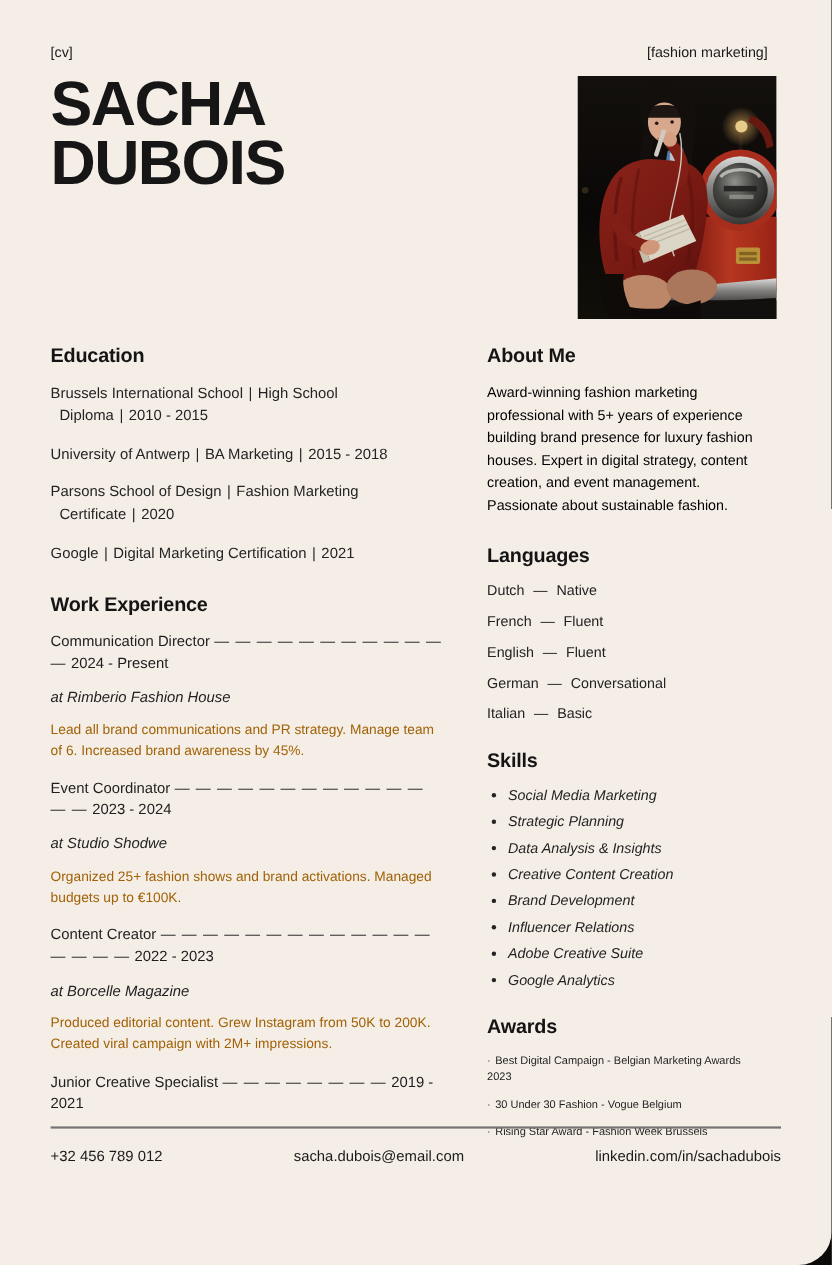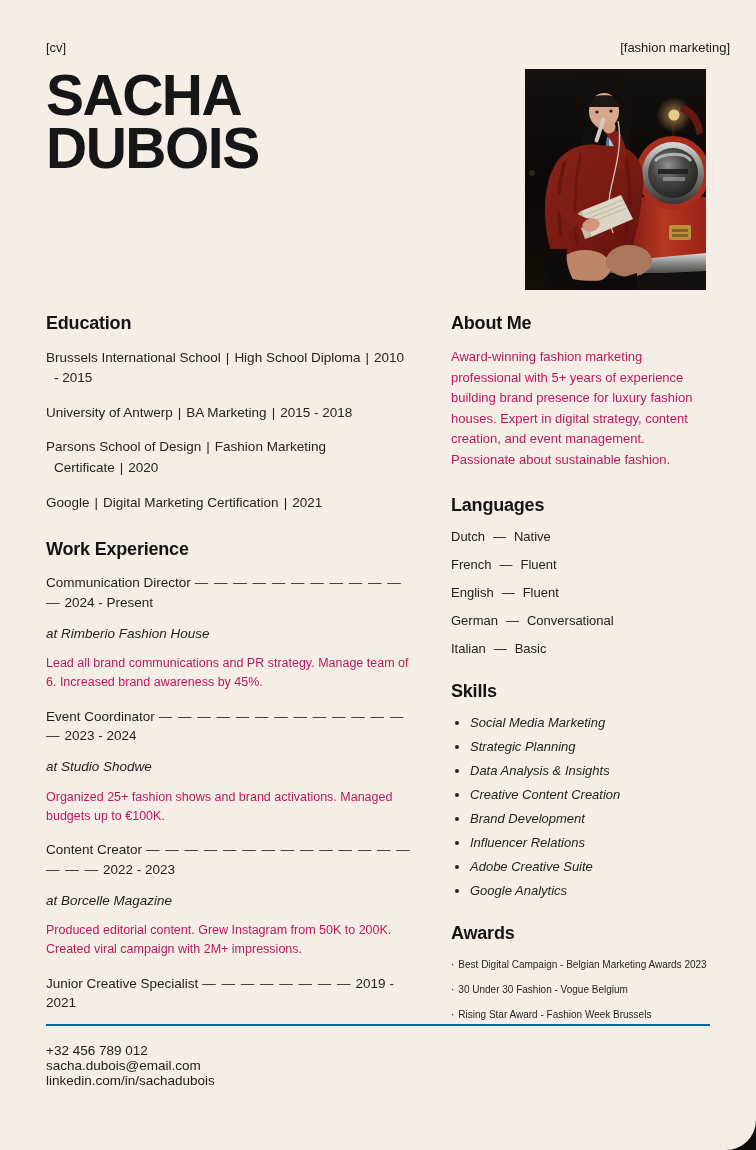--- a/index.html
+++ b/index.html
@@ -2,49 +2,49 @@
 <html><head>
 <meta charset="utf-8">
 <style>
   html,body{margin:0;padding:0;background:#0c0a08;}
   .page{
     position:relative;
     width:756px;height:1150px;
     background:#f5eee7;
     border-bottom-right-radius:30px;
     box-sizing:border-box;
-    padding:40px 26px 0 46px;
+    padding:40px 58px 0 46px;
     font-family:"Liberation Sans",sans-serif;
     color:#1b1b1b;
     overflow:hidden;
   }
   .tags{display:flex;justify-content:space-between;font-size:13px;color:#1b1b1b;}
   .name{margin-top:14px;font-size:57px;font-weight:bold;line-height:0.93;letter-spacing:-1.5px;color:#161616;}
   .photo{position:absolute;left:525px;top:69px;width:181px;height:221px;display:block;}
   .columns{display:flex;margin-top:138px;}
   .col-left{width:366px;}
   .col-right{width:261px;margin-left:39px;}
   h2{font-size:18px;font-weight:bold;margin:0 0 13px 0;letter-spacing:-0.2px;color:#141414;}
   .section{margin-top:0;}
   .section + .section{margin-top:25px;}
   .edu-item{font-size:13.5px;line-height:1.55;color:#242424;margin-bottom:6px;padding-left:8px;text-indent:-8px;}
   .sep{margin:0 5px;}
   .job{margin-bottom:15px;}
   .job-line{font-size:13.5px;line-height:1.45;color:#1e1e1e;}
   .job-dashes{margin:0 4px;letter-spacing:1px;color:#2a2a2a;}
   .job-company{font-size:13.5px;font-style:italic;color:#222;margin-top:4px;}
-  .job-desc{font-size:12.5px;line-height:1.5;color:#be185d;margin-top:4px;}
-  .about-text{font-size:13px;line-height:1.58;color:#be185d;}
+  .job-desc{font-size:12.5px;line-height:1.5;color:#a16207;margin-top:4px;}
+  .about-text{font-size:13px;line-height:1.58;color:#000000;}
   .lang-row{font-size:13px;color:#232323;margin-bottom:10.5px;}
   .lang-sep{margin:0 8px;}
   .skills-list{margin:0;padding:0 0 0 19px;list-style:disc;font-style:italic;}
   .skills-list li{font-size:13px;color:#232323;margin-bottom:9px;}
   .award{font-size:10px;line-height:1.5;color:#1f1f1f;margin-bottom:6px;}
   .award-bullet{margin-right:4px;}
-  .footer{position:absolute;left:46px;right:46px;top:1024px;border-top:2px solid #0369a1;padding-top:17px;display:flex;justify-content:space-between;align-items:baseline;font-size:13.5px;color:#1b1b1b;flex-direction:column;}
+  .footer{position:absolute;left:46px;right:46px;top:1024px;border-top:2px solid #737373;padding-top:17px;display:flex;justify-content:space-between;align-items:baseline;font-size:13.5px;color:#1b1b1b;}
 </style>
 </head>
 <body>
 
 <div class="page">
 
   <div class="tags">
     <span>[cv]</span>
     <span>[fashion marketing]</span>
   </div>

